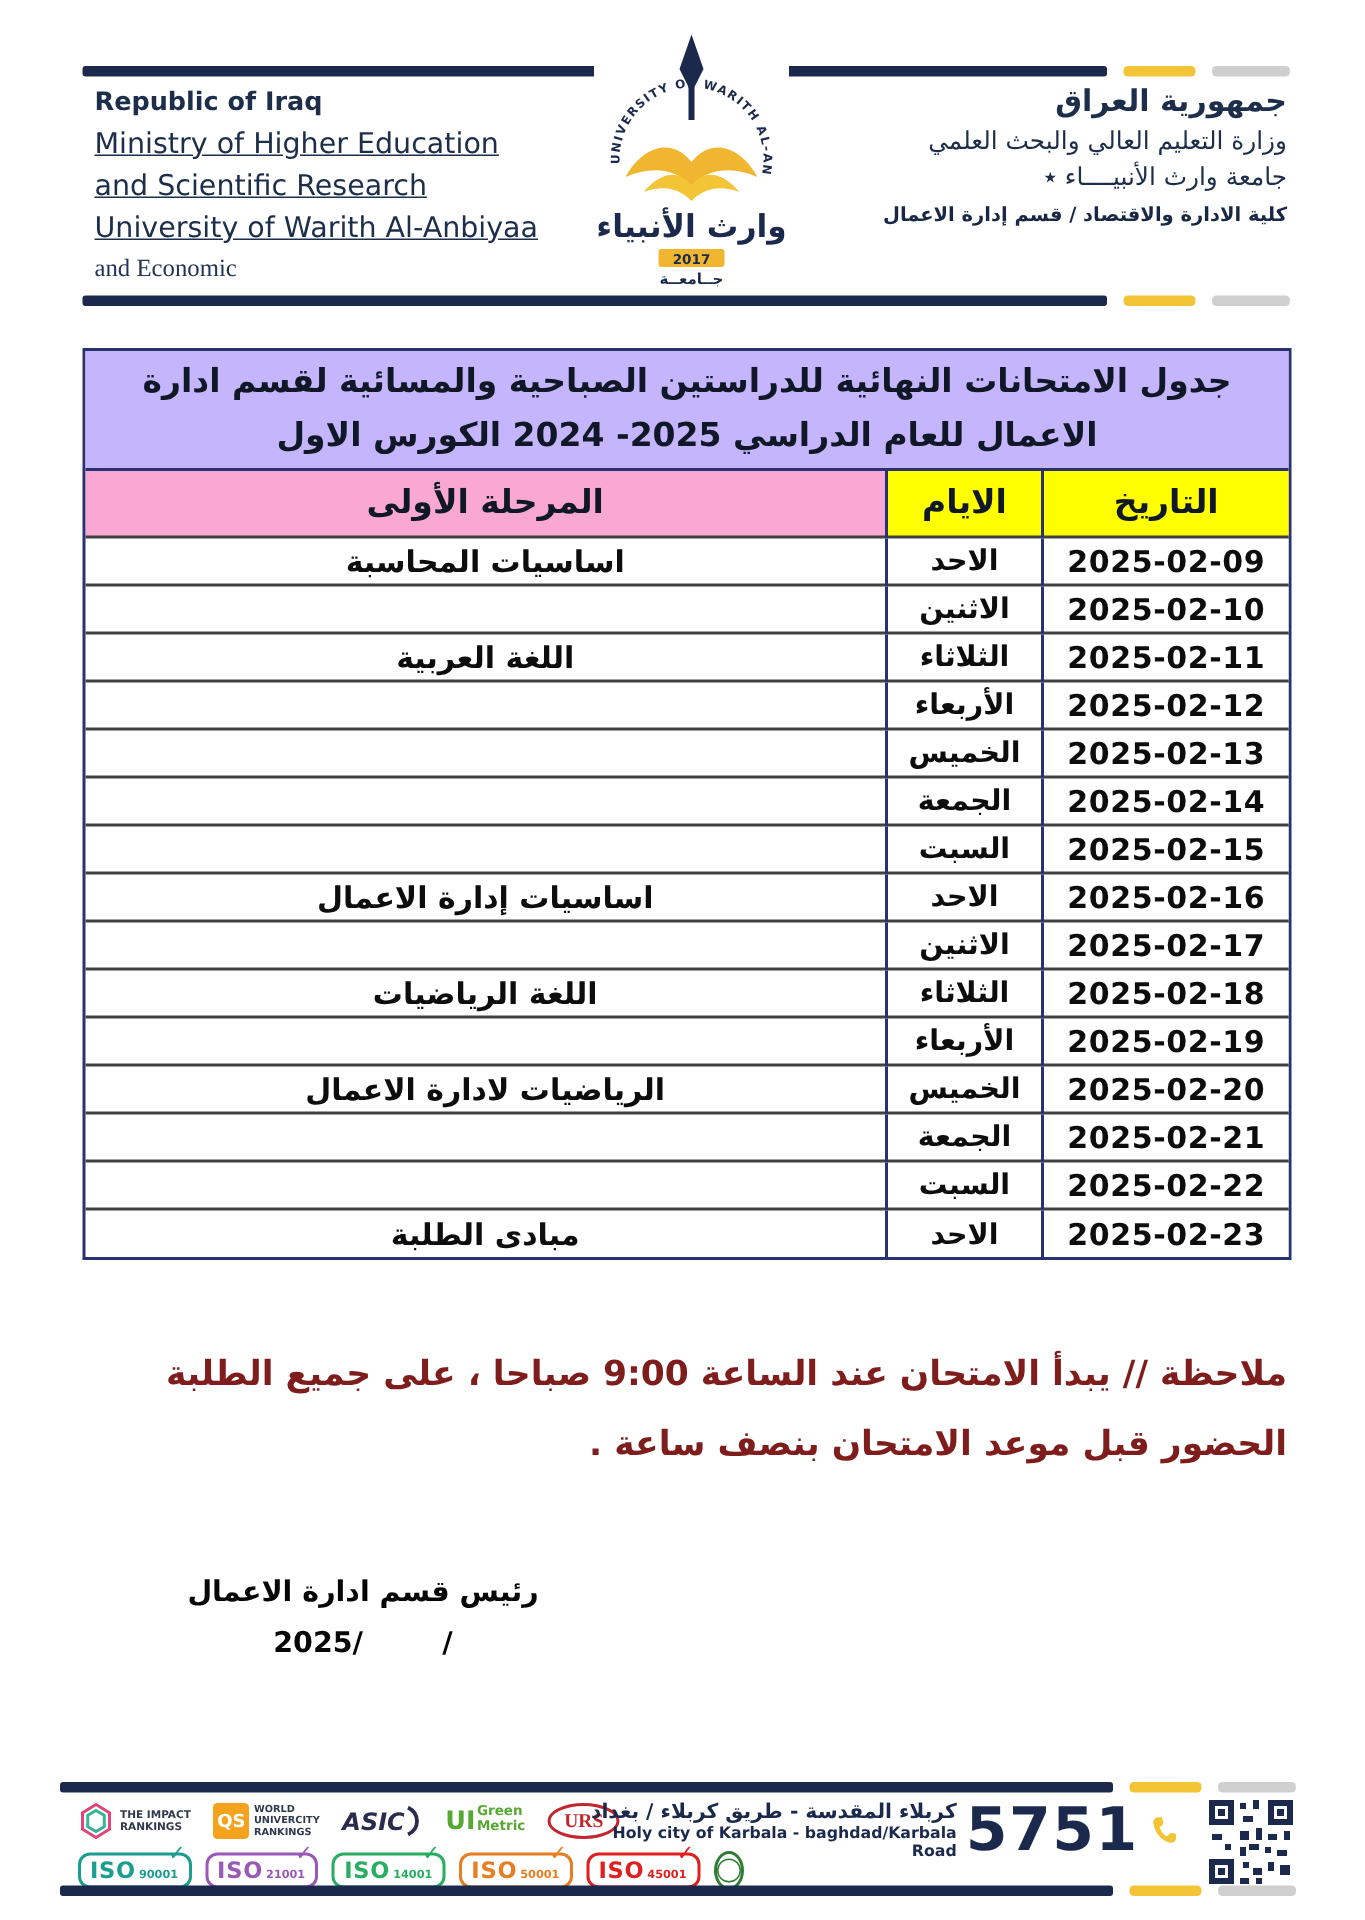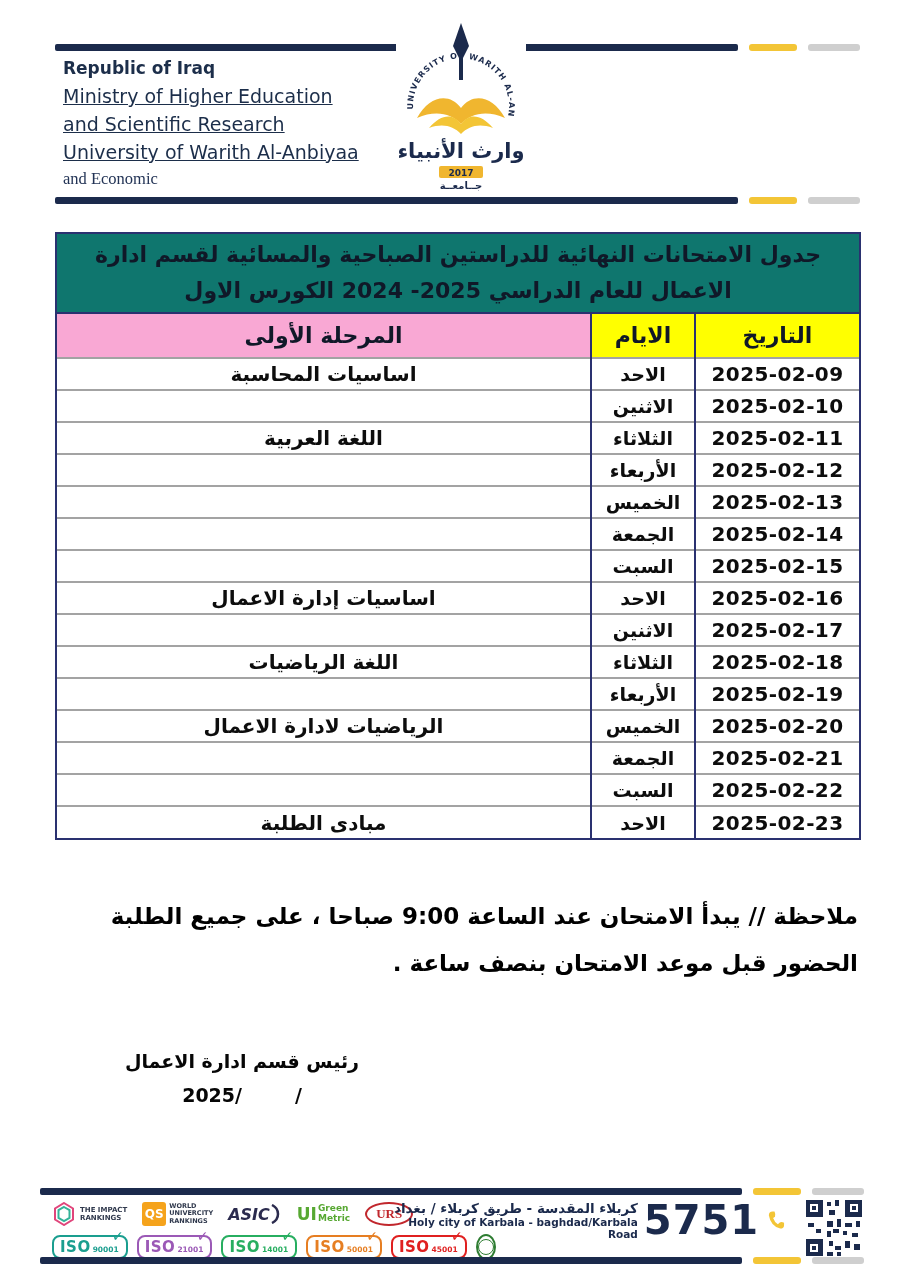--- a/index.html
+++ b/index.html
@@ -19,39 +19,39 @@
   .hdr-left .n { font-size:19px; margin-bottom:6px;text-decoration:underline; }
   .hdr-left .serif { font-family:"Liberation Serif", serif; font-size:16.5px; margin-top:9px; margin-bottom:2px; color:#223355; }
   .hdr-right { position:absolute; right:52px; top:55px; color:#1c2e4a; text-align:right; direction:rtl; }
   .hdr-right .b { font-weight:bold; font-size:20px; margin-bottom:5px; }
   .hdr-right .n { font-size:16.5px; margin-bottom:5px; }
   .hdr-right .dept { font-size:13px; font-weight:bold; margin-top:9px; color:#182743; }
   .logo-box { position:absolute; left:396px; top:18px; width:130px; height:176px; background:#ffffff; z-index:3; display:flex; align-items:center; justify-content:center; }
 
   
   .exam-wrap { position:absolute; top:232px; left:55px; width:806px; border:2px solid #2a3170; background:#ffffff; }
-  .exam-title { background:#0f766e; min-height:76px; display:flex; align-items:center; justify-content:center; text-align:center;
+  .exam-title { background:#c4b5fd; min-height:76px; display:flex; align-items:center; justify-content:center; text-align:center;
                 direction:rtl; font-weight:bold; font-size:22px; color:#101828; line-height:36px; padding:3px 12px;
                 border-bottom:2px solid #2a3170; }
   table.exam { width:100%; border-collapse:collapse; direction:rtl; table-layout:fixed; }
   table.exam col.w-date { width:164px; } table.exam col.w-day { width:104px; }
-  table.exam th, table.exam td { border-right:2px solid #2a3170; border-top:2px solid #a3a3a3; overflow:hidden; white-space:nowrap; }
+  table.exam th, table.exam td { border-right:2px solid #2a3170; border-top:2px solid #404040; overflow:hidden; white-space:nowrap; }
   table.exam th:first-child, table.exam td:first-child { border-right:none; }
   table.exam tr.hdr th { height:44px; font-size:22px; font-weight:bold; color:#101828; border-top:none; }
   th.h-date, th.h-day { background:#ffff00;margin-top:30px; }
   th.h-stage { background:#f9a8d4; }
   table.exam td { height:32px; font-weight:bold; text-align:center; color:#0d0d0d; background:#ffffff; }
   td.c-date { direction:ltr; font-size:20px; letter-spacing:0.4px; }
   td.c-day { font-size:19px; }
   td.c-subj { font-size:20px; }
   td.red { background:#fe0000; }
 
   
   .note { position:absolute; top:893px; right:52px; left:40px; direction:rtl; text-align:right; font-weight:bold;
-          font-size:23px; color:#000000; line-height:47px; }
+          font-size:23px; color:#7f1d1d; line-height:47px; }
 
   
   .sign { position:absolute; top:1050px; left:72px; width:340px; text-align:center; direction:rtl; color:#060606; font-weight:bold; }
   .sign .s1 { font-size:20px; margin-bottom:14px; }
   .sign .s2 { font-size:19px; margin-bottom:12px; }
   .sign .s3 { font-size:19px; direction:ltr; white-space:pre; }
 
   
   .fot-logos { position:absolute; left:52px; top:1199px; width:410px; }
   .fl-row1 { display:flex; align-items:center; gap:15px; height:30px; margin-bottom:4px; }
@@ -98,20 +98,26 @@
   </div>
 
   <div class="hdr-left">
     <div class="b">Republic of Iraq</div>
     <div class="n">Ministry of Higher Education</div>
     <div class="n">and Scientific Research</div>
     <div class="n">University of Warith Al-Anbiyaa</div>
     <div class="serif" style="margin-top:0;">and Economic</div>
   </div>
 
+  <div class="hdr-right">
+    <div class="b">جمهورية العراق</div>
+    <div class="n">وزارة التعليم العالي والبحث العلمي</div>
+    <div class="n">جامعة وارث الأنبيــــاء ٭</div>
+    <div class="dept">كلية الادارة والاقتصاد / قسم إدارة الاعمال</div>
+  </div>
 
   <div class="logo-box">
     <svg width="124" height="172" viewBox="0 0 124 172">
       <defs>
           <path id="arcpath" d="M 16,100 A 48,48 0 1 1 108,100"></path>
         </defs>
       <path d="M62,3 L54,26 L62,42 L70,26 Z" fill="#1b2a4c"></path>
       <rect x="60" y="38" width="4" height="22" fill="#1b2a4c"></rect>
       <text font-size="8" font-weight="bold" fill="#1b2a4c" letter-spacing="1">
         <textPath href="#arcpath" startOffset="6%" id="arc-text-node">UNIVERSITY OF WARITH AL-ANBIYAA</textPath>

